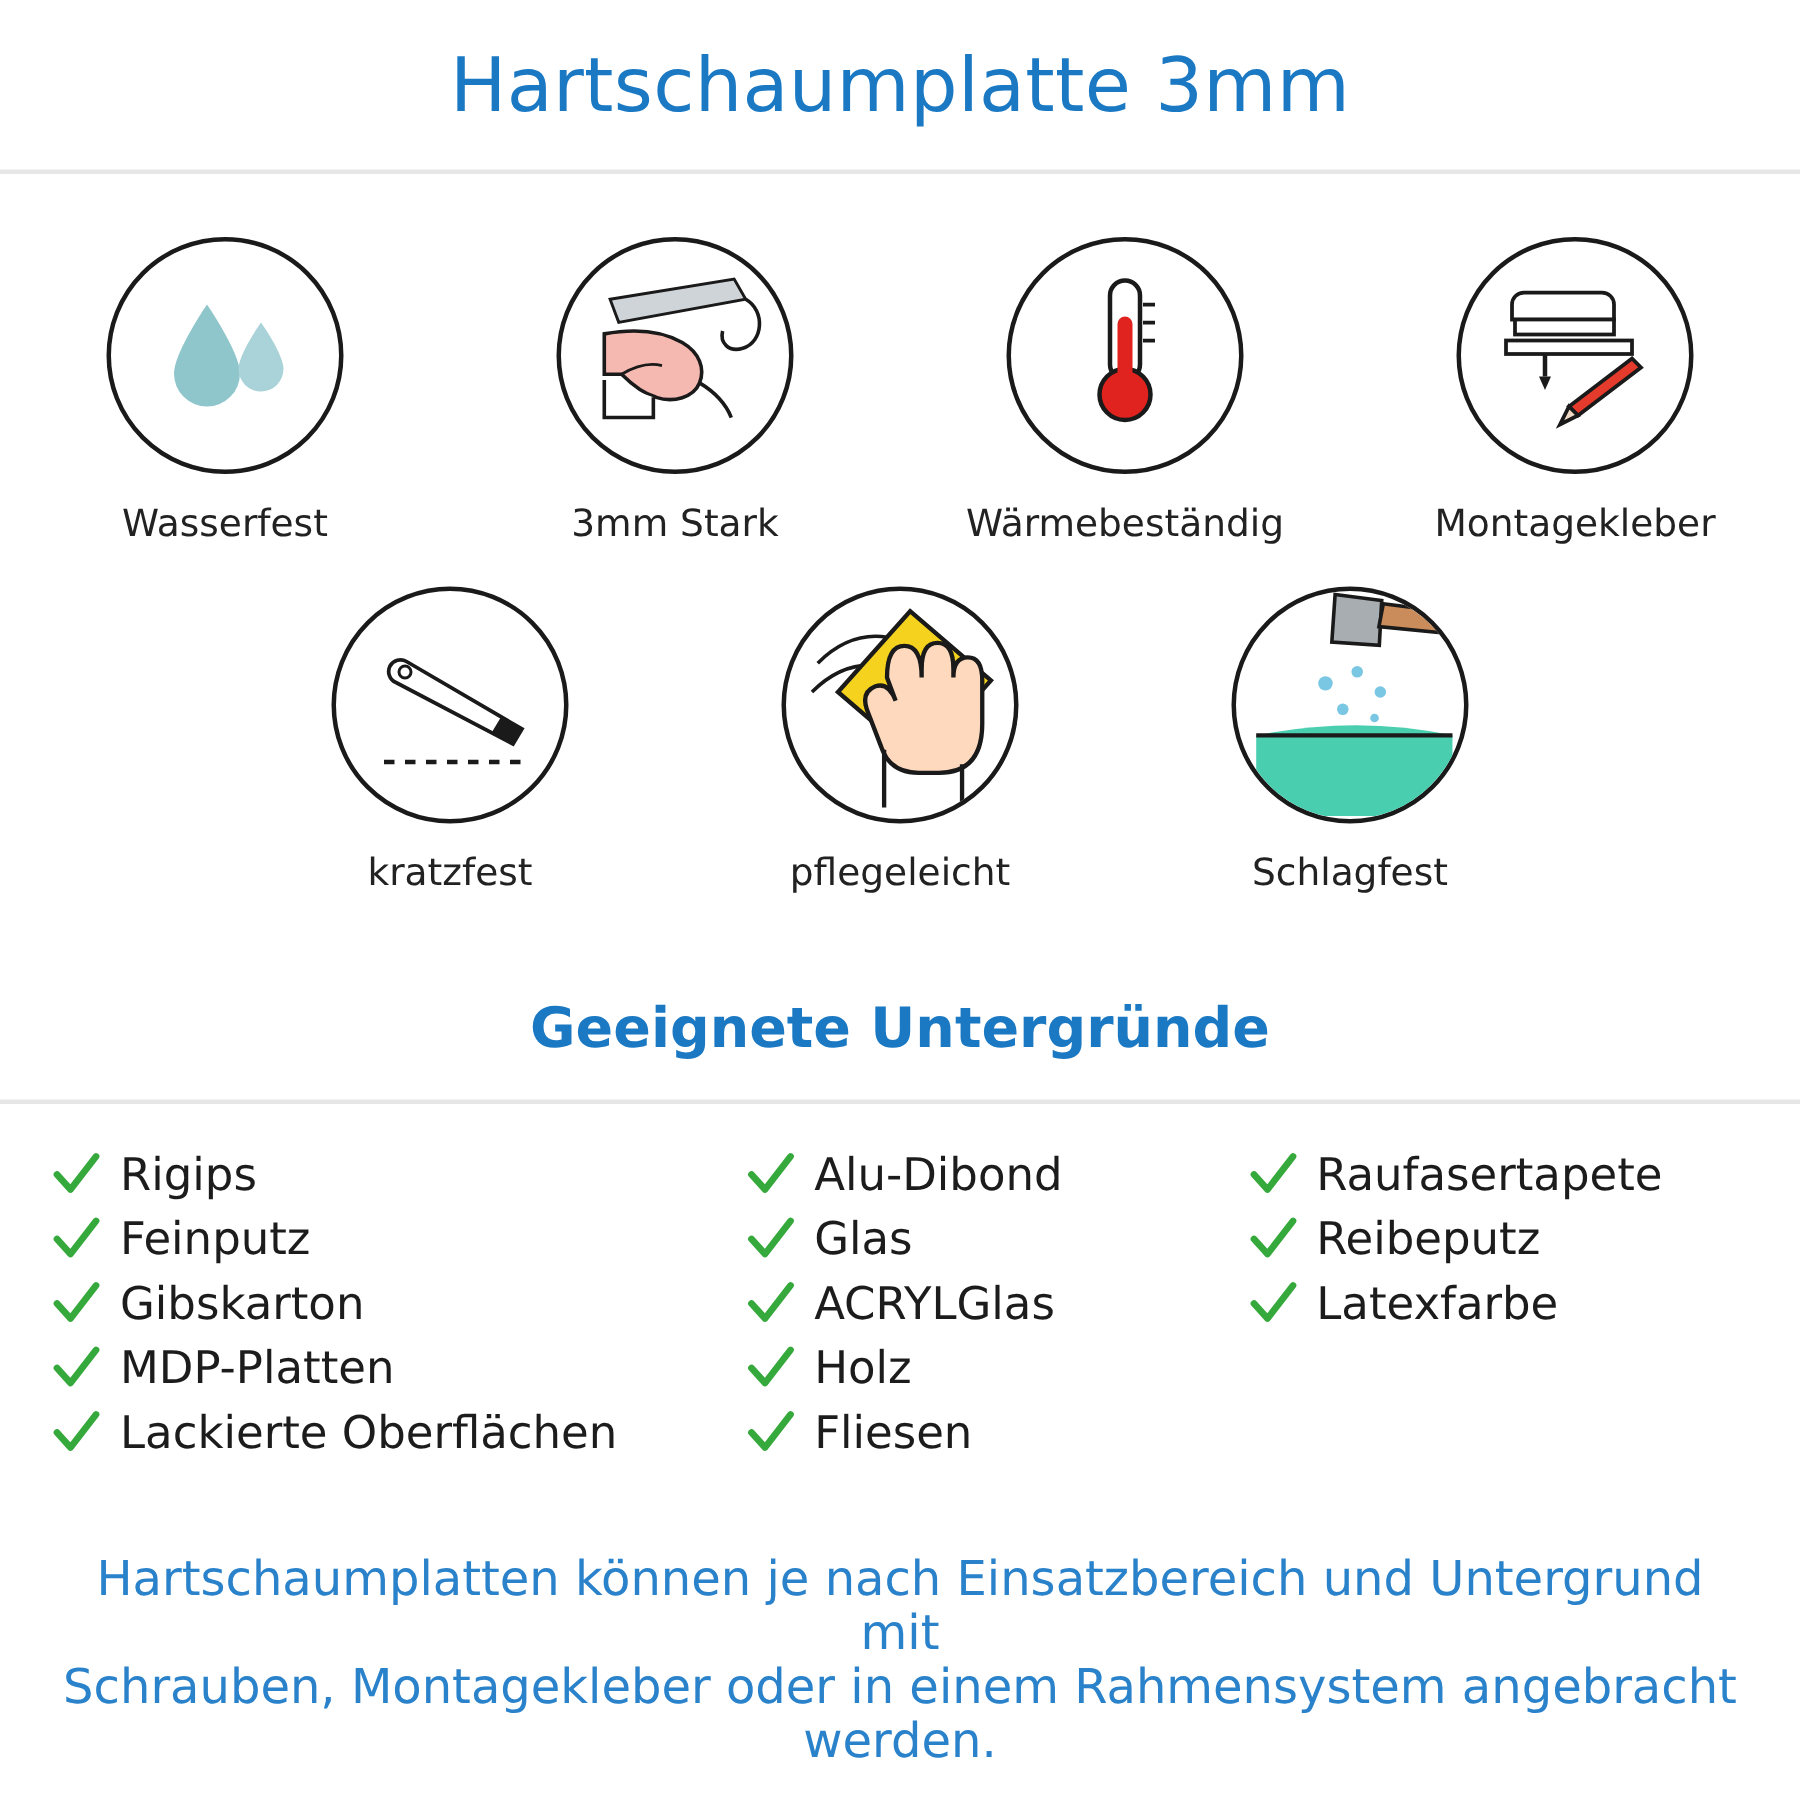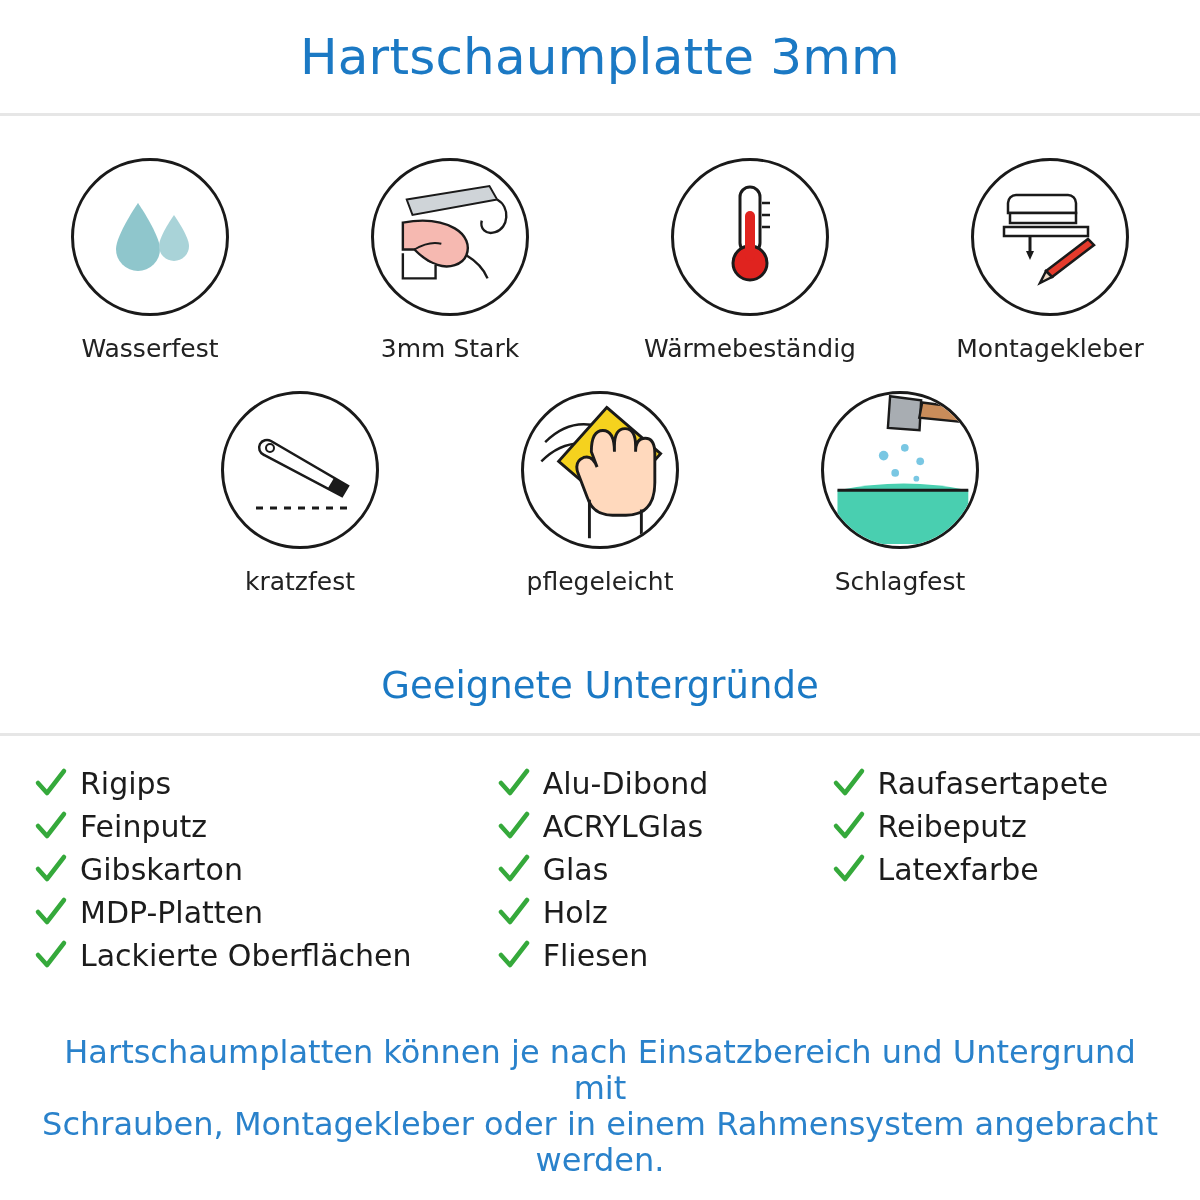--- a/index.html
+++ b/index.html
@@ -58,21 +58,21 @@
     color: #222;
     text-align: center;
     white-space: nowrap;
   }
 
   
   .sub-block { text-align: center; margin-top: 68px; }
   .sub-title {
     font-size: 37px;
     color: #1b79c4;
-    font-weight: 400;
+    font-weight: 700;
   }
   .rule2 {
     width: 100%;
     height: 3px;
     background: #e6e6e6;
     margin-top: 26px;
   }
 
   
   .lists {
@@ -291,29 +291,29 @@
             </svg>
         </span>
         <span class="list-text">Alu-Dibond</span>
       </div>
       <div class="list-item">
         <span class="check">
           <svg width="34" height="34" viewBox="0 0 34 34">
               <path d="M4 17 L13 27 L30 5" fill="none" stroke="#35a93b" stroke-width="4.5" stroke-linecap="round" stroke-linejoin="round"></path>
             </svg>
         </span>
+        <span class="list-text">Glas</span>
+      </div>
+      <div class="list-item">
+        <span class="check">
+          <svg width="34" height="34" viewBox="0 0 34 34">
+              <path d="M4 17 L13 27 L30 5" fill="none" stroke="#35a93b" stroke-width="4.5" stroke-linecap="round" stroke-linejoin="round"></path>
+            </svg>
+        </span>
         <span class="list-text">ACRYLGlas</span>
-      </div>
-      <div class="list-item">
-        <span class="check">
-          <svg width="34" height="34" viewBox="0 0 34 34">
-              <path d="M4 17 L13 27 L30 5" fill="none" stroke="#35a93b" stroke-width="4.5" stroke-linecap="round" stroke-linejoin="round"></path>
-            </svg>
-        </span>
-        <span class="list-text">Glas</span>
       </div>
       <div class="list-item">
         <span class="check">
           <svg width="34" height="34" viewBox="0 0 34 34">
               <path d="M4 17 L13 27 L30 5" fill="none" stroke="#35a93b" stroke-width="4.5" stroke-linecap="round" stroke-linejoin="round"></path>
             </svg>
         </span>
         <span class="list-text">Holz</span>
       </div>
       <div class="list-item">

